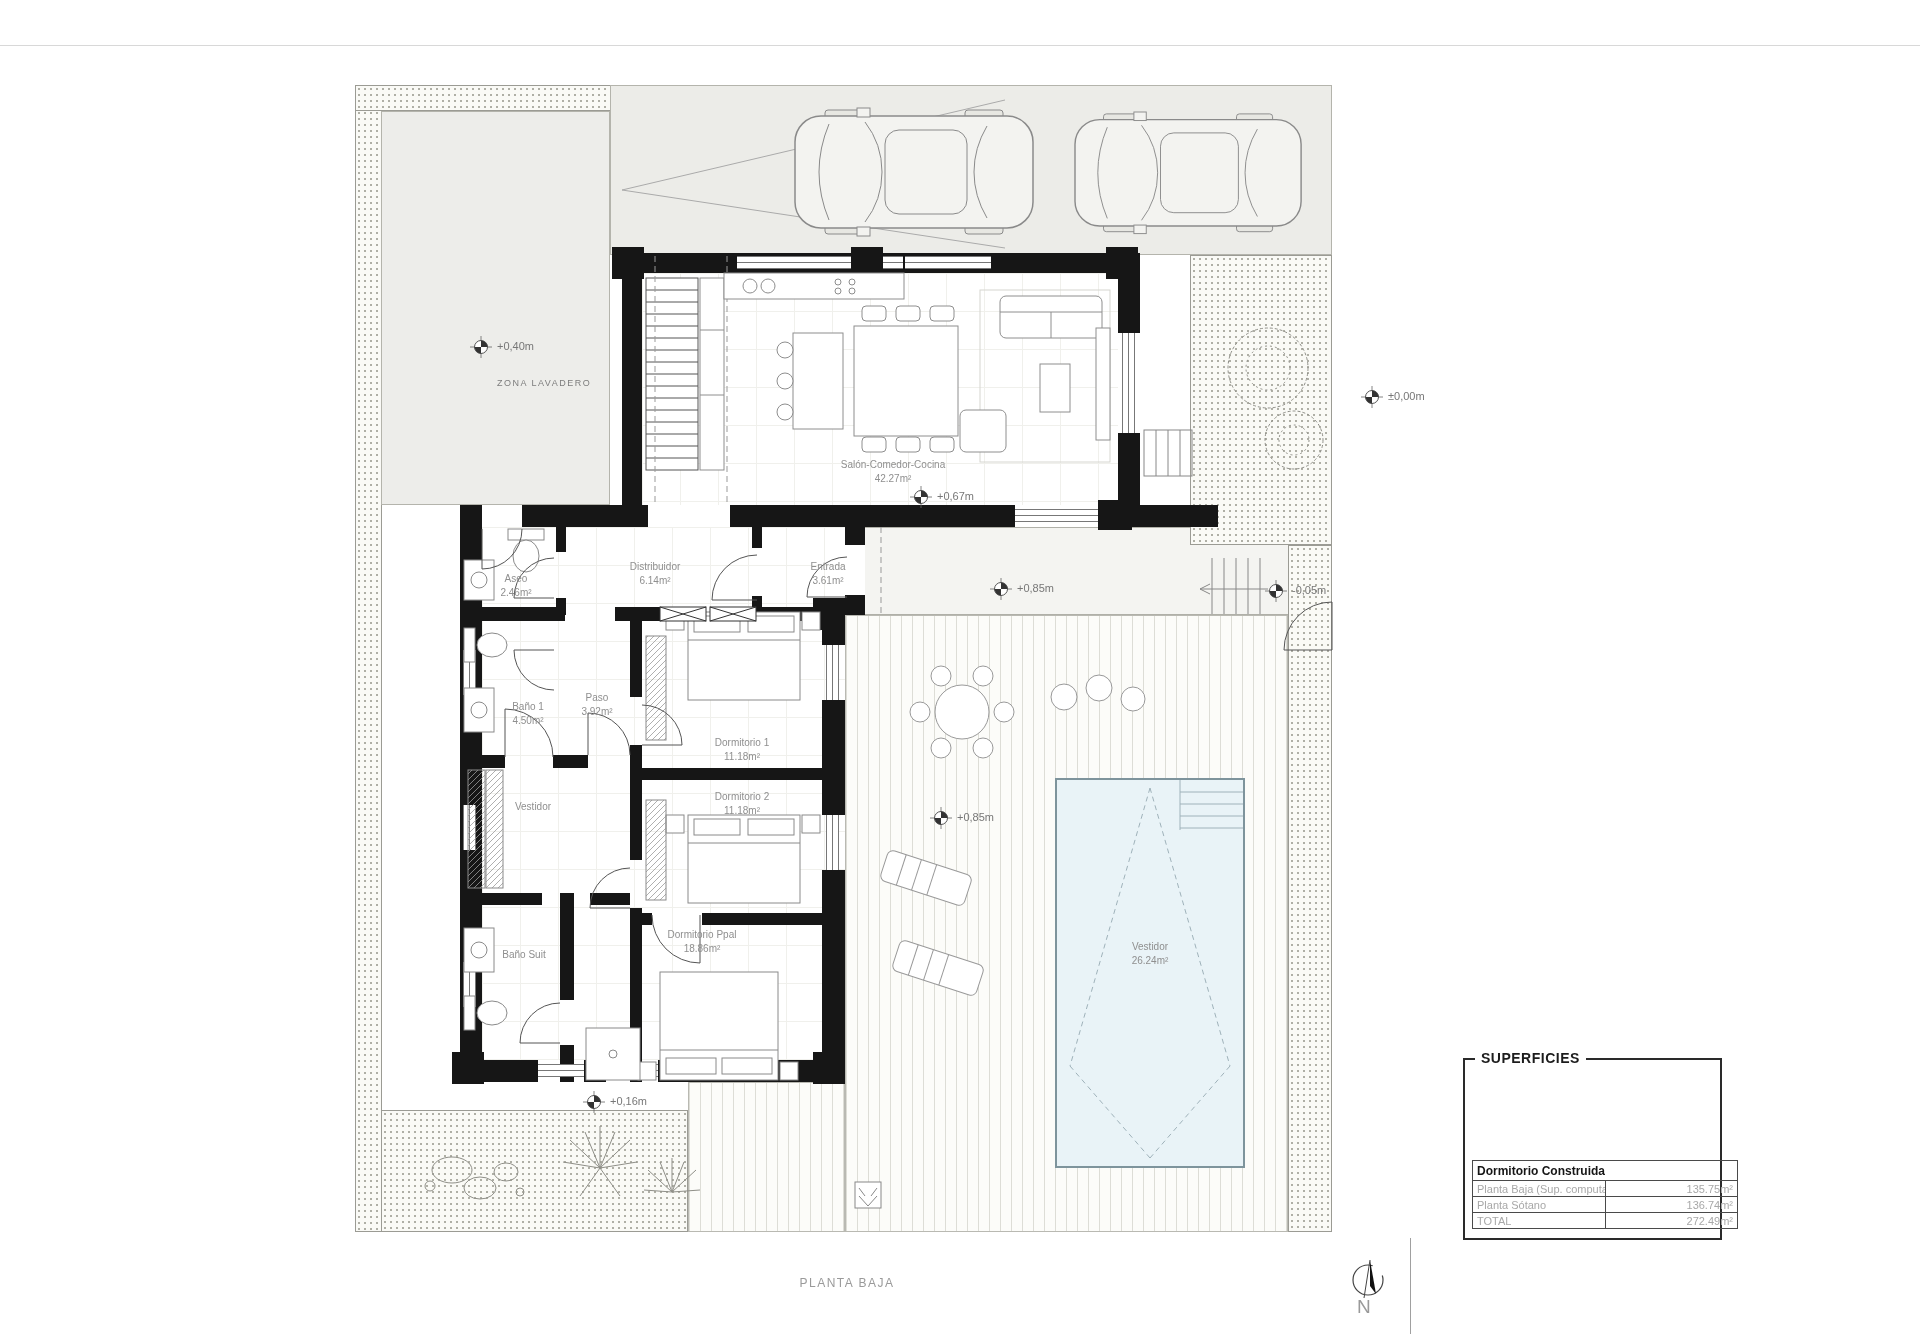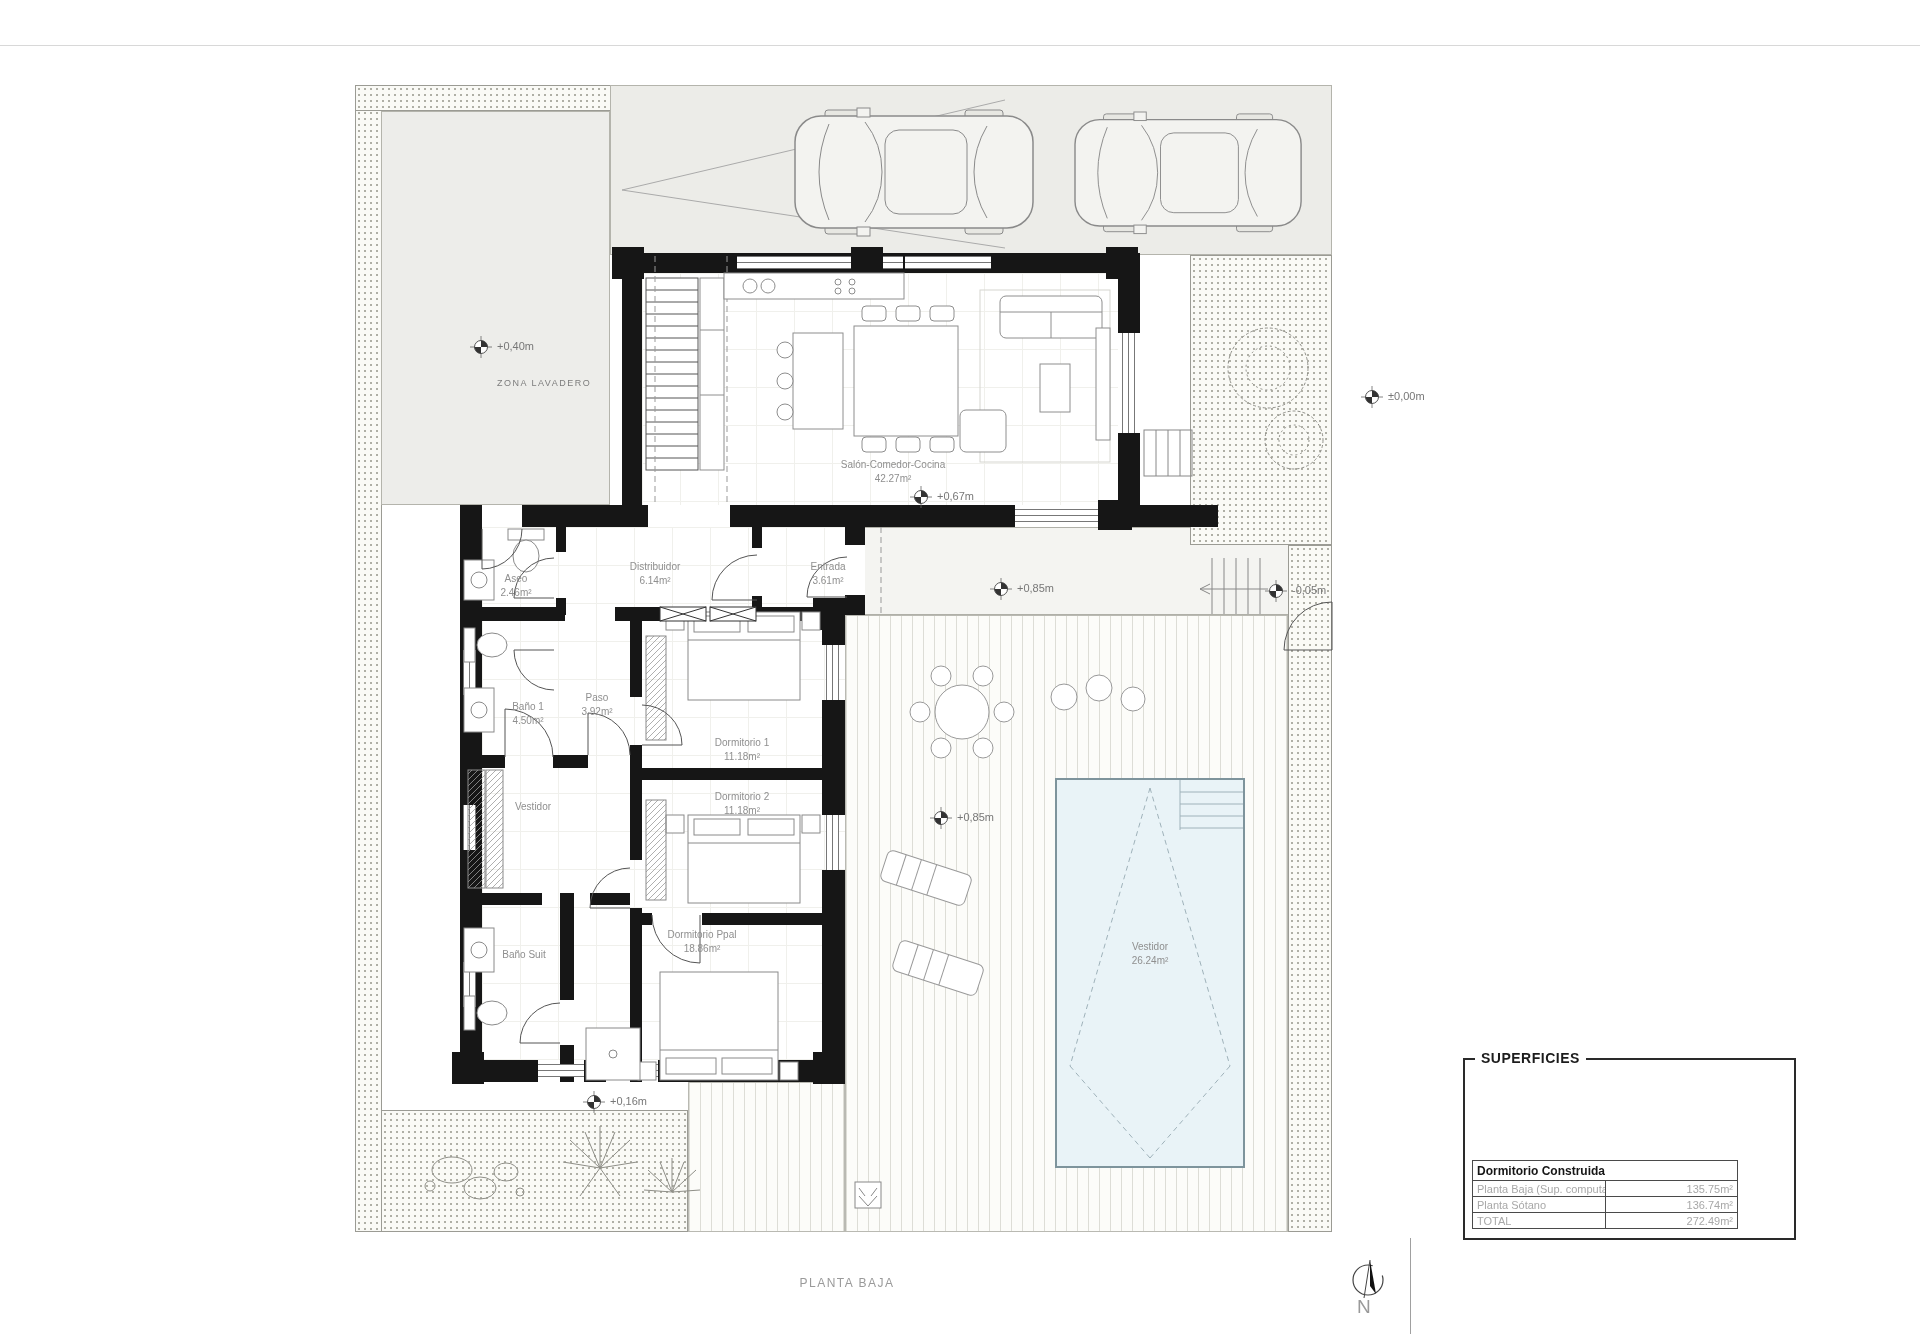--- a/index.html
+++ b/index.html
@@ -25,21 +25,21 @@
   .rlabel{position:absolute;transform:translateX(-50%);text-align:center;font-size:10px;line-height:1.4;
           color:#8f8f8f;white-space:nowrap;z-index:40}
   .lvl{position:absolute;font-size:11px;color:#777;white-space:nowrap;z-index:40}
   .zona{position:absolute;font-size:9px;letter-spacing:1.5px;color:#7d7d7d;z-index:40}
   .footer{position:absolute;font-size:12px;letter-spacing:1.5px;color:#9a9a9a;text-align:center;z-index:40}
   .north-n{position:absolute;font-size:19px;color:#9a9a9a;z-index:40}
   .rule{position:absolute;background:#d8d8d8}
   .vline{position:absolute;background:#a0a0a0}
   .site{position:absolute;border:1px solid #9b9b94;box-sizing:border-box}
   
-  .areas{position:absolute;left:1463px;top:1058px;width:333px;height:182px;border:2px solid #2a2a2a;
+  .areas{position:absolute;left:1463px;top:1058px;width:259px;height:182px;border:2px solid #2a2a2a;
          background:#fff;box-sizing:border-box;z-index:50}
   .areas-title{position:absolute;top:-10px;left:10px;background:#fff;padding:0 6px;font-weight:bold;
                font-size:14px;color:#1c1c1c;letter-spacing:.5px}
   table.sup{position:absolute;left:7px;width:266px;border-collapse:collapse;font-size:11px;table-layout:fixed}
   table.sup td{border:1px solid #4a4a4a;height:15px;padding:0 4px;color:#a8a8a8;overflow:hidden;white-space:nowrap}
   table.sup tr.hdr td{font-weight:bold;color:#161616;font-size:12px;height:19px}
   table.sup td.val{width:64px;text-align:right}
   svg{position:absolute;left:0;top:0;z-index:30;pointer-events:none}
 </style>
 </head>

